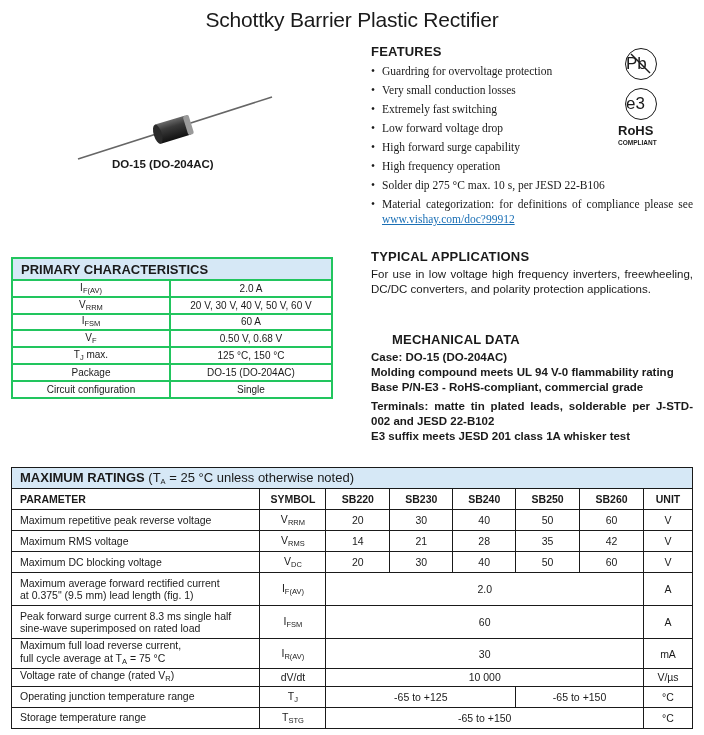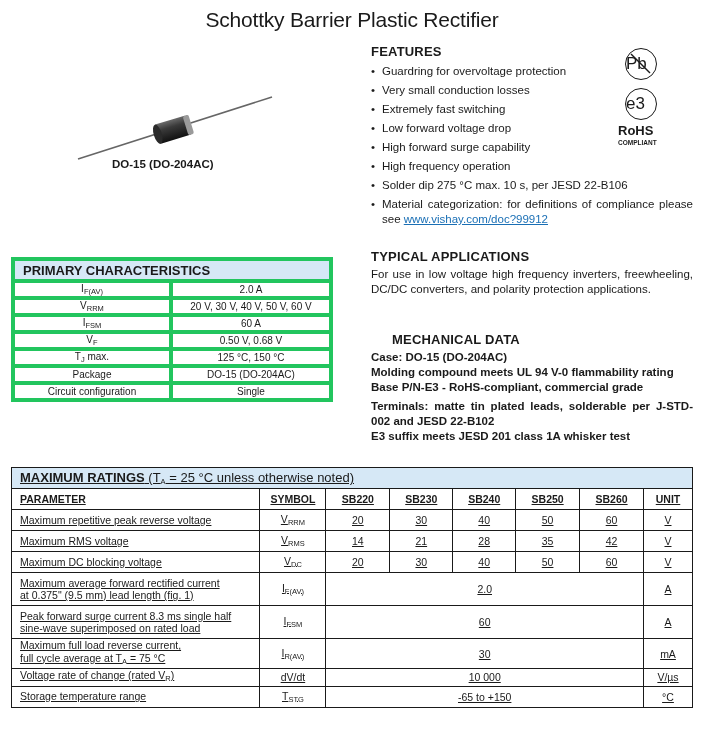--- a/index.html
+++ b/index.html
@@ -8,44 +8,44 @@
 
   .title { position: absolute; left: 0; top: 8px; width: 704px; text-align: center;
     font-size: 21px; font-weight: normal; letter-spacing: -0.2px; }
 
   
   .diode-wrap { position: absolute; left: 70px; top: 95px; width: 210px; height: 80px; }
   .diode-label { position: absolute; left: 112px; top: 158px; font-size: 11.5px; font-weight: bold; }
 
   
   .section-h { position: absolute; font-size: 13px; font-weight: 900; letter-spacing: 0.2px; }
-  .features { position: absolute; left: 371px; top: 62px; width: 322px; font-size: 11.5px; list-style: none; }
+  .features { position: absolute; left: 371px; top: 62px; width: 322px; font-size: 11.5px; list-style: none; font-family: Liberation Serif, serif; }
   .features li { position: relative; padding-left: 11px; line-height: 19px; }
   .features li::before { content: "\2022"; position: absolute; left: 0; top: 0; }
   .features li.multi { line-height: 15px; text-align: justify; text-align-last: left; margin-top: 2px; }
   .features a { color: #1a6fb5; text-decoration: underline; }
 
   .badges { position: absolute; left: 618px; top: 48px; width: 46px; }
   .circ { width: 32px; height: 32px; border: 1.5px solid #1a1a1a; border-radius: 50%; margin: 0 auto;
     position: relative; font-size: 17px; line-height: 29px; }
   .rohs { font-size: 13px; font-weight: bold; margin-top: 4px; line-height: 14px; }
   .compliant { font-size: 6.5px; font-weight: bold; line-height: 9px; }
 
   .para { position: absolute; font-size: 11.5px; line-height: 15px; text-align: justify; }
 
   
   table { border-collapse: collapse; }
   .pc { position: absolute; left: 11px; top: 257px; width: 322px; font-size: 10px; }
-  .pc td, .pc th { border: 4px solid #22c55e; text-align: center; height: 16.8px; padding: 0 2px; font-weight: normal; }
+  .pc td, .pc th { border: 2px solid #22c55e; text-align: center; height: 16.8px; padding: 0 2px; font-weight: normal; }
   .pc .hdr th { background: #d6e8f6; text-align: left; font-size: 13px; font-weight: 900; height: 22px; padding-left: 8px; }
   .pc td:first-child { width: 158px; }
   sub { font-size: 7.5px; vertical-align: -2px; }
 
   
-  .mr { position: absolute; left: 11px; top: 467px; width: 682px; font-size: 10.5px; text-decoration: underline; }
+  .mr { position: absolute; left: 11px; top: 467px; width: 682px; font-size: 10.5px; }
   .mr td, .mr th { border: 1px solid #1a1a1a; text-align: center; padding: 0 4px; }
   .mr .hdr th { background: #d6e8f6; text-align: left; height: 21px; font-weight: normal; font-size: 13px; padding-left: 8px; }
   .mr .hdr b { font-weight: 900; }
   .mr .cols th { font-weight: bold; height: 21px; font-size: 10.5px; }
   .mr td.p { text-align: left; padding-left: 8px; line-height: 12.5px; }
   .mr tr.r1 td { height: 21px; }
   .mr tr.r2 td { height: 33px; }
   .mr tr.r3 td { height: 29px; }
   .mr tr.r4 td { height: 17px; }
 </style>
@@ -227,19 +227,26 @@
     <td colspan="5">30</td>
     <td>mA</td>
   </tr>
   <tr class="r4">
     <td class="p"><span>Voltage rate of change (rated V</span><sub>R</sub><span>)</span></td>
     <td>dV/dt</td>
     <td colspan="5">10 000</td>
     <td>V/µs</td>
   </tr>
   <tr class="r1">
+    <td class="p">Operating junction temperature range</td>
+    <td><span>T</span><sub>J</sub></td>
+    <td colspan="3">-65 to +125</td>
+    <td colspan="2">-65 to +150</td>
+    <td>°C</td>
+  </tr>
+  <tr class="r1">
     <td class="p">Storage temperature range</td>
     <td><span>T</span><sub>STG</sub></td>
     <td colspan="5">-65 to +150</td>
     <td>°C</td>
   </tr>
 </tbody>
   </table>
 
 </body></html>

